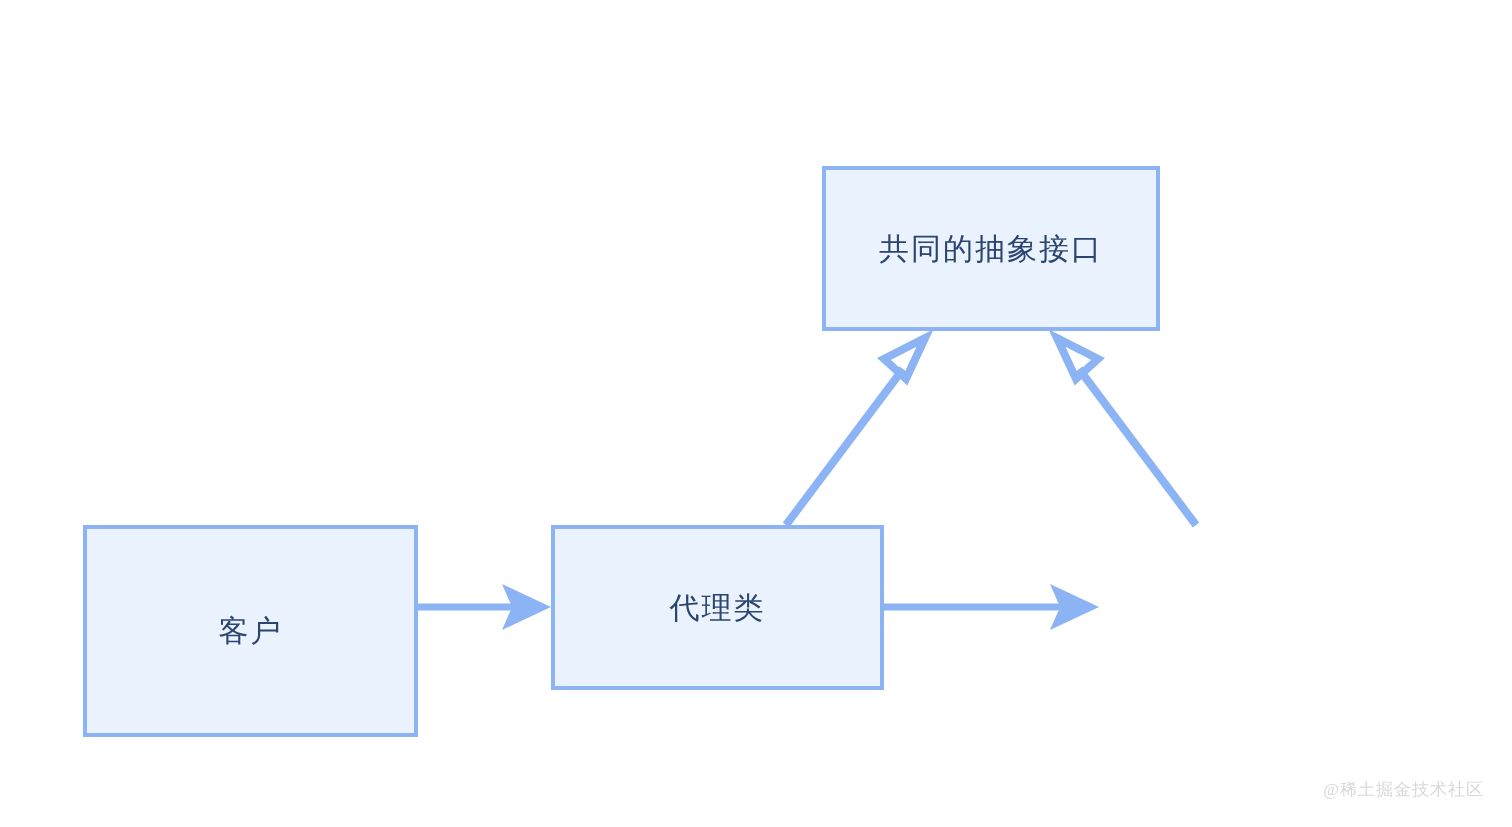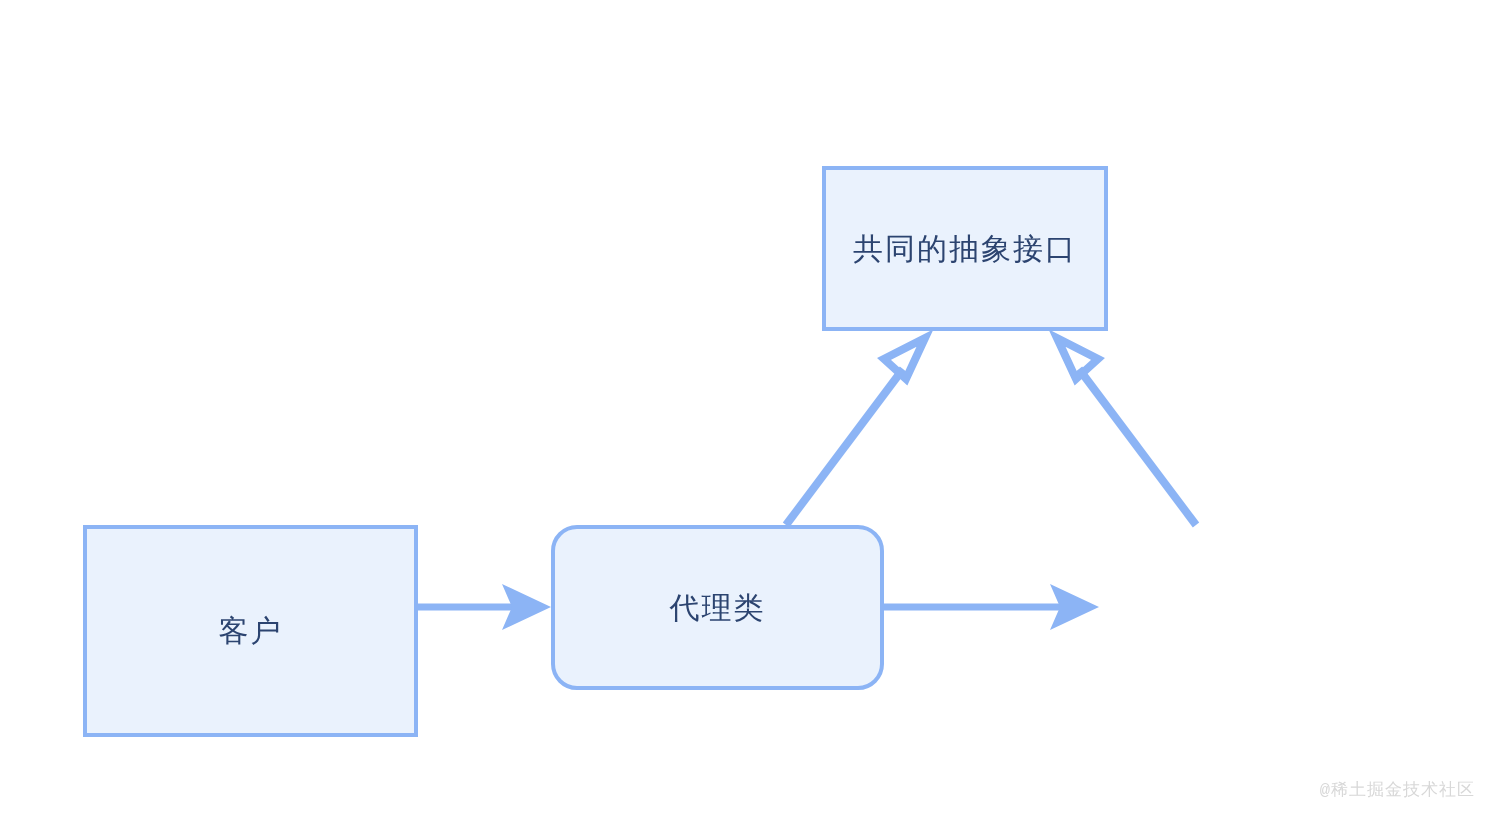--- a/index.html
+++ b/index.html
@@ -25,43 +25,43 @@
     justify-content: center;
   }
   .node-label {
     color: #2c4470;
     font-size: 30px;
     letter-spacing: 2px;
     line-height: 1;
     white-space: nowrap;
     user-select: none;
   }
-  #node-interface { left: 822px;  top: 166px; width: 286px; height: 165px; }
+  #node-interface { left: 822px;  top: 166px; width: 338px; height: 165px; }
   #node-client    { left: 83px;   top: 525px; width: 335px; height: 212px; }
-  #node-proxy     { left: 551px;  top: 525px; width: 333px; height: 165px; border-radius: 26px; }
+  #node-proxy     { left: 551px;  top: 525px; width: 333px; height: 165px; }
   #node-entity    { left: 1099px; top: 525px; width: 333px; height: 165px; }
 
   #edge-layer {
     position: absolute;
     left: 0;
     top: 0;
     width: 1512px;
     height: 827px;
     pointer-events: none;
   }
   .watermark {
     position: absolute;
-    right: 37px;
+    right: 28px;
     bottom: 26px;
     color: #d8d8d8;
     font-size: 17px;
     letter-spacing: 1px;
     white-space: nowrap;
     user-select: none;
-    font-family: Liberation Mono, monospace;
+    font-family: Liberation Serif, serif;
   }
 </style>
 </head>
 <body>
 
 <div id="canvas">
 
   <svg id="edge-layer" viewBox="0 0 1512 827" width="1512" height="827">
 
     <g>

